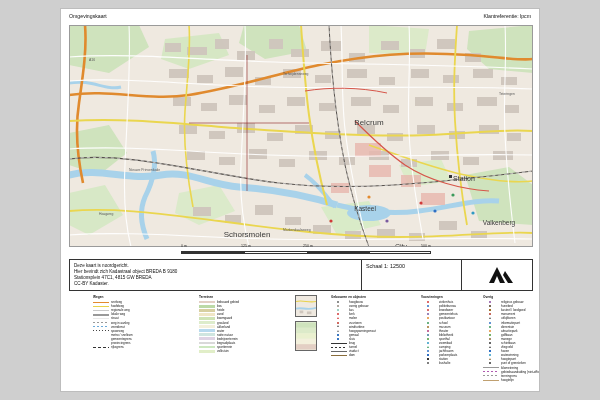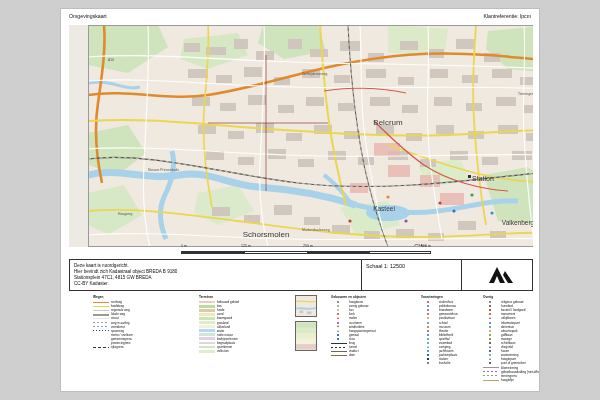--- a/index.html
+++ b/index.html
@@ -25,21 +25,20 @@
   .hdr .left { position: absolute; left: 8px; top: 0; }
   .hdr .right { position: absolute; right: 8px; top: 0; }
 
   
   #map {
     position: absolute;
     left: 8px; top: 16px;
     width: 464px; height: 222px;
     background: #eceae2;
     overflow: hidden;
-    padding-left: 19px;
   }
   #map svg { display: block; }
 
   
   #scalebar {
     position: absolute; left: 120px; top: 239px;
     width: 250px; height: 8px;
     font-size: 4px; color: #333;
   }
   #scalebar .bar {

